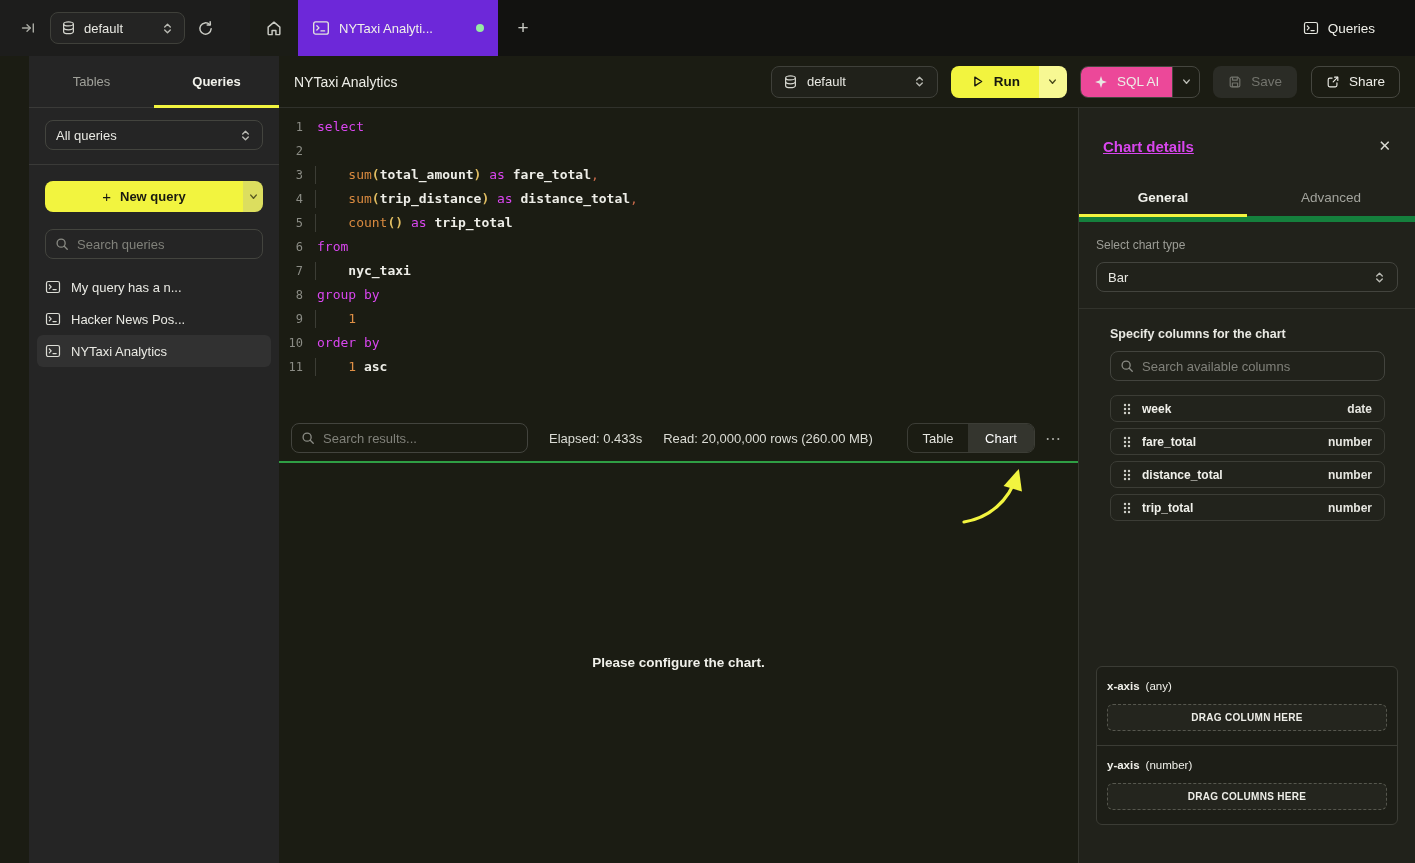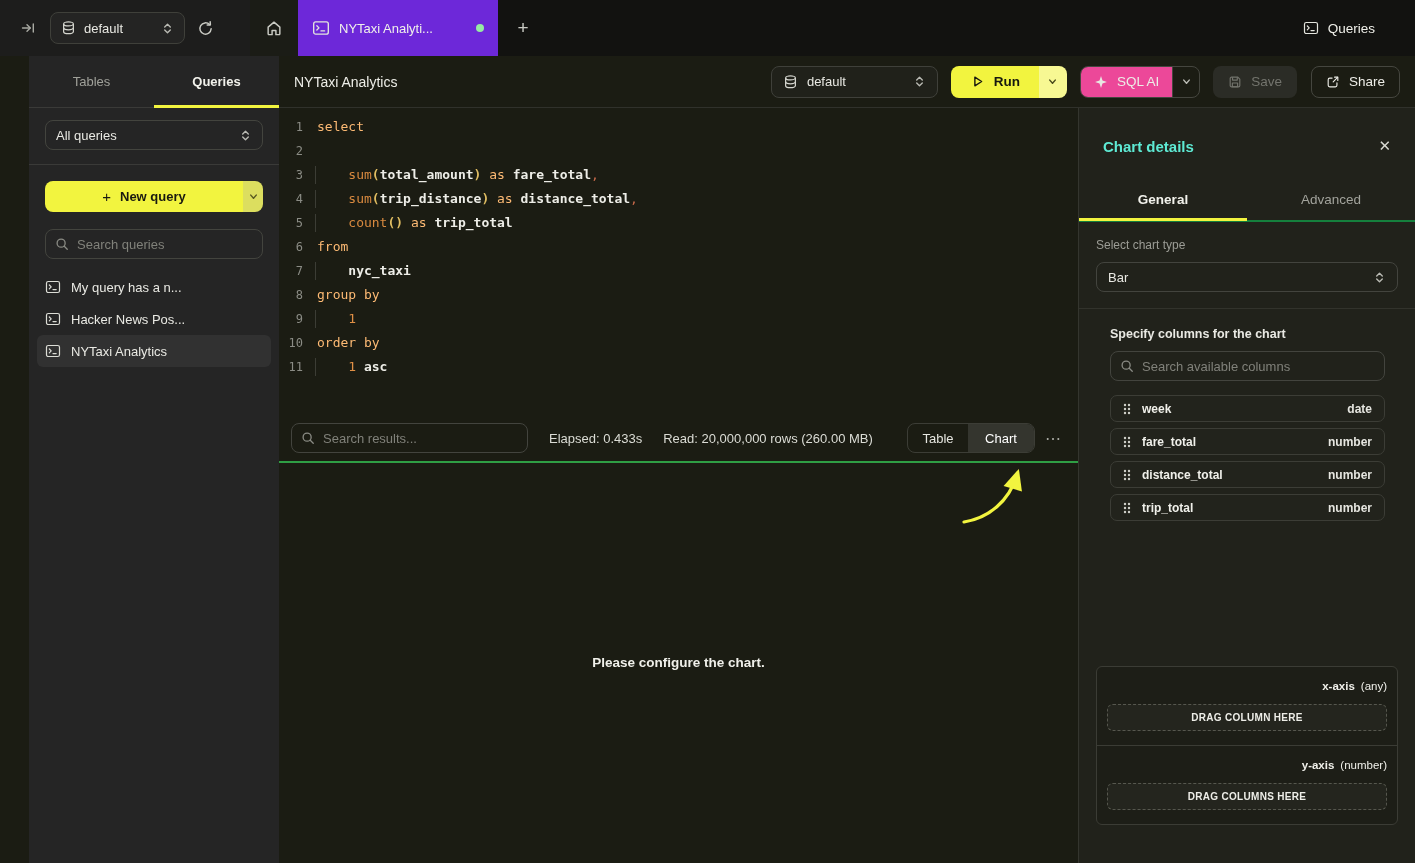--- a/index.html
+++ b/index.html
@@ -75,21 +75,21 @@
 
   .content-row { flex:1; display:flex; min-height:0; }
   .center-col { flex:1; display:flex; flex-direction:column; min-width:0; background:#1B1C13; }
 
   
   .editor { height:307px; flex:none; padding-top:7px; font-family:"DejaVu Sans Mono", monospace; font-size:13px; }
   .code-line { display:flex; height:24px; line-height:24px; }
   .line-number { width:24px; flex:none; text-align:right; color:#8B8C85; font-size:12px; }
   .line-code { margin-left:14px; position:relative; white-space:pre; }
   .line-code .indent-guide { position:absolute; left:-2px; top:3px; bottom:3px; border-left:1px solid #3C3D35; }
-  .tok-kw { color:#fdba74; }
+  .tok-kw { color:#d946ef; }
   .tok-fn { color:#D98A3F; }
   .tok-paren { color:#E0BD62; font-weight:700; }
   .tok-id { color:#EDEDE7; font-weight:700; }
   .tok-num { color:#E09045; }
   .tok-comma { color:#C96A4B; }
 
   
   .results-bar { height:46px; flex:none; display:flex; align-items:center; padding:0 12px; }
   .results-bar .search-box { width:237px; }
   .stat { font-size:13px; color:#DBDCD5; margin-left:21px; white-space:nowrap; }
@@ -102,42 +102,42 @@
   .green-line { height:2px; flex:none; background:#2F9E44; }
 
   
   .chart-area { flex:1; position:relative; }
   .chart-msg { position:absolute; top:192px; left:0; right:0; text-align:center; font-size:13.5px; font-weight:700; color:#F0F0EA; }
   .arrow-svg { position:absolute; left:670px; top:2px; }
 
   
   .right-panel { width:337px; flex:none; background:#21221B; border-left:1px solid #34352E; display:flex; flex-direction:column; }
   .panel-header { flex:none; height:70px; display:flex; align-items:center; justify-content:space-between; padding:6px 24px 0; }
-  .panel-title { font-size:15px; font-weight:700; color:#5eead4; }
+  .panel-title { font-size:15px; font-weight:700; color:#d946ef;text-decoration:underline; }
   .panel-close { background:none; border:none; color:#D8D9D2; font-size:15px; cursor:pointer; }
-  .panel-tabs { flex:none; height:44px; display:flex; position:relative; border-bottom:2px solid #15803d; }
+  .panel-tabs { flex:none; height:44px; display:flex; position:relative; border-bottom:6px solid #15803d; }
   .panel-tab { flex:1; display:flex; align-items:center; justify-content:center; font-size:13.5px; color:#A2A39C; cursor:pointer; }
   .panel-tab.active { color:#F2F2EC; font-weight:600; }
   .panel-tabs .underline { position:absolute; bottom:-1px; left:0; width:168px; height:3px; background:#F2F43F; }
   .panel-body { flex:1; display:flex; flex-direction:column; padding:16px 17px 38px; min-height:0; }
   .field-label { font-size:12px; color:#9C9D96; margin-bottom:10px; }
   .bar-select { height:30px; border:1px solid #43443E; border-radius:8px; display:flex; align-items:center; padding:0 11px; cursor:pointer; }
   .bar-select .lbl { flex:1; font-size:13px; color:#E9E9E3; }
   .panel-divider { border-bottom:1px solid #32332C; margin:16px -17px 0; }
   .columns-section { margin:18px 13px 0 14px; }
   .columns-label { font-size:12.5px; font-weight:600; color:#E9E9E3; margin-bottom:10px; }
   .chips { margin-top:14px; }
   .chip { height:27px; border:1px solid #3C3D36; border-radius:7px; display:flex; align-items:center; padding:0 12px; gap:11px;
     margin-bottom:6px; cursor:grab; background:#22231C; }
   .chip .c-name { flex:1; font-size:12px; font-weight:700; color:#F0F0EA; }
   .chip .c-type { font-size:12px; font-weight:600; color:#E6E6E0; }
   .axis-panel { margin-top:auto; border:1px solid #3B3C35; border-radius:6px; background:#1D1E17; overflow:hidden; }
   .axis-section { padding:13px 10px 14px; }
   .axis-section + .axis-section { border-top:1px solid #3B3C35; }
-  .axis-title { text-align:right; font-size:11.5px; color:#F0F0EA; }
+  .axis-title { text-align:left; font-size:11.5px; color:#F0F0EA; }
   .axis-title .ax { font-weight:700; }
   .axis-title .ty { margin-left:6px; font-weight:500; }
   .dropzone { margin-top:12px; height:27px; border:1px dashed #56574E; border-radius:6px; background:#24251E;
     display:flex; align-items:center; justify-content:center; font-size:10px; font-weight:700; letter-spacing:.3px; color:#EDEDE7; }
 </style>
 </head>
 <body>
 
 <div class="app">
 

